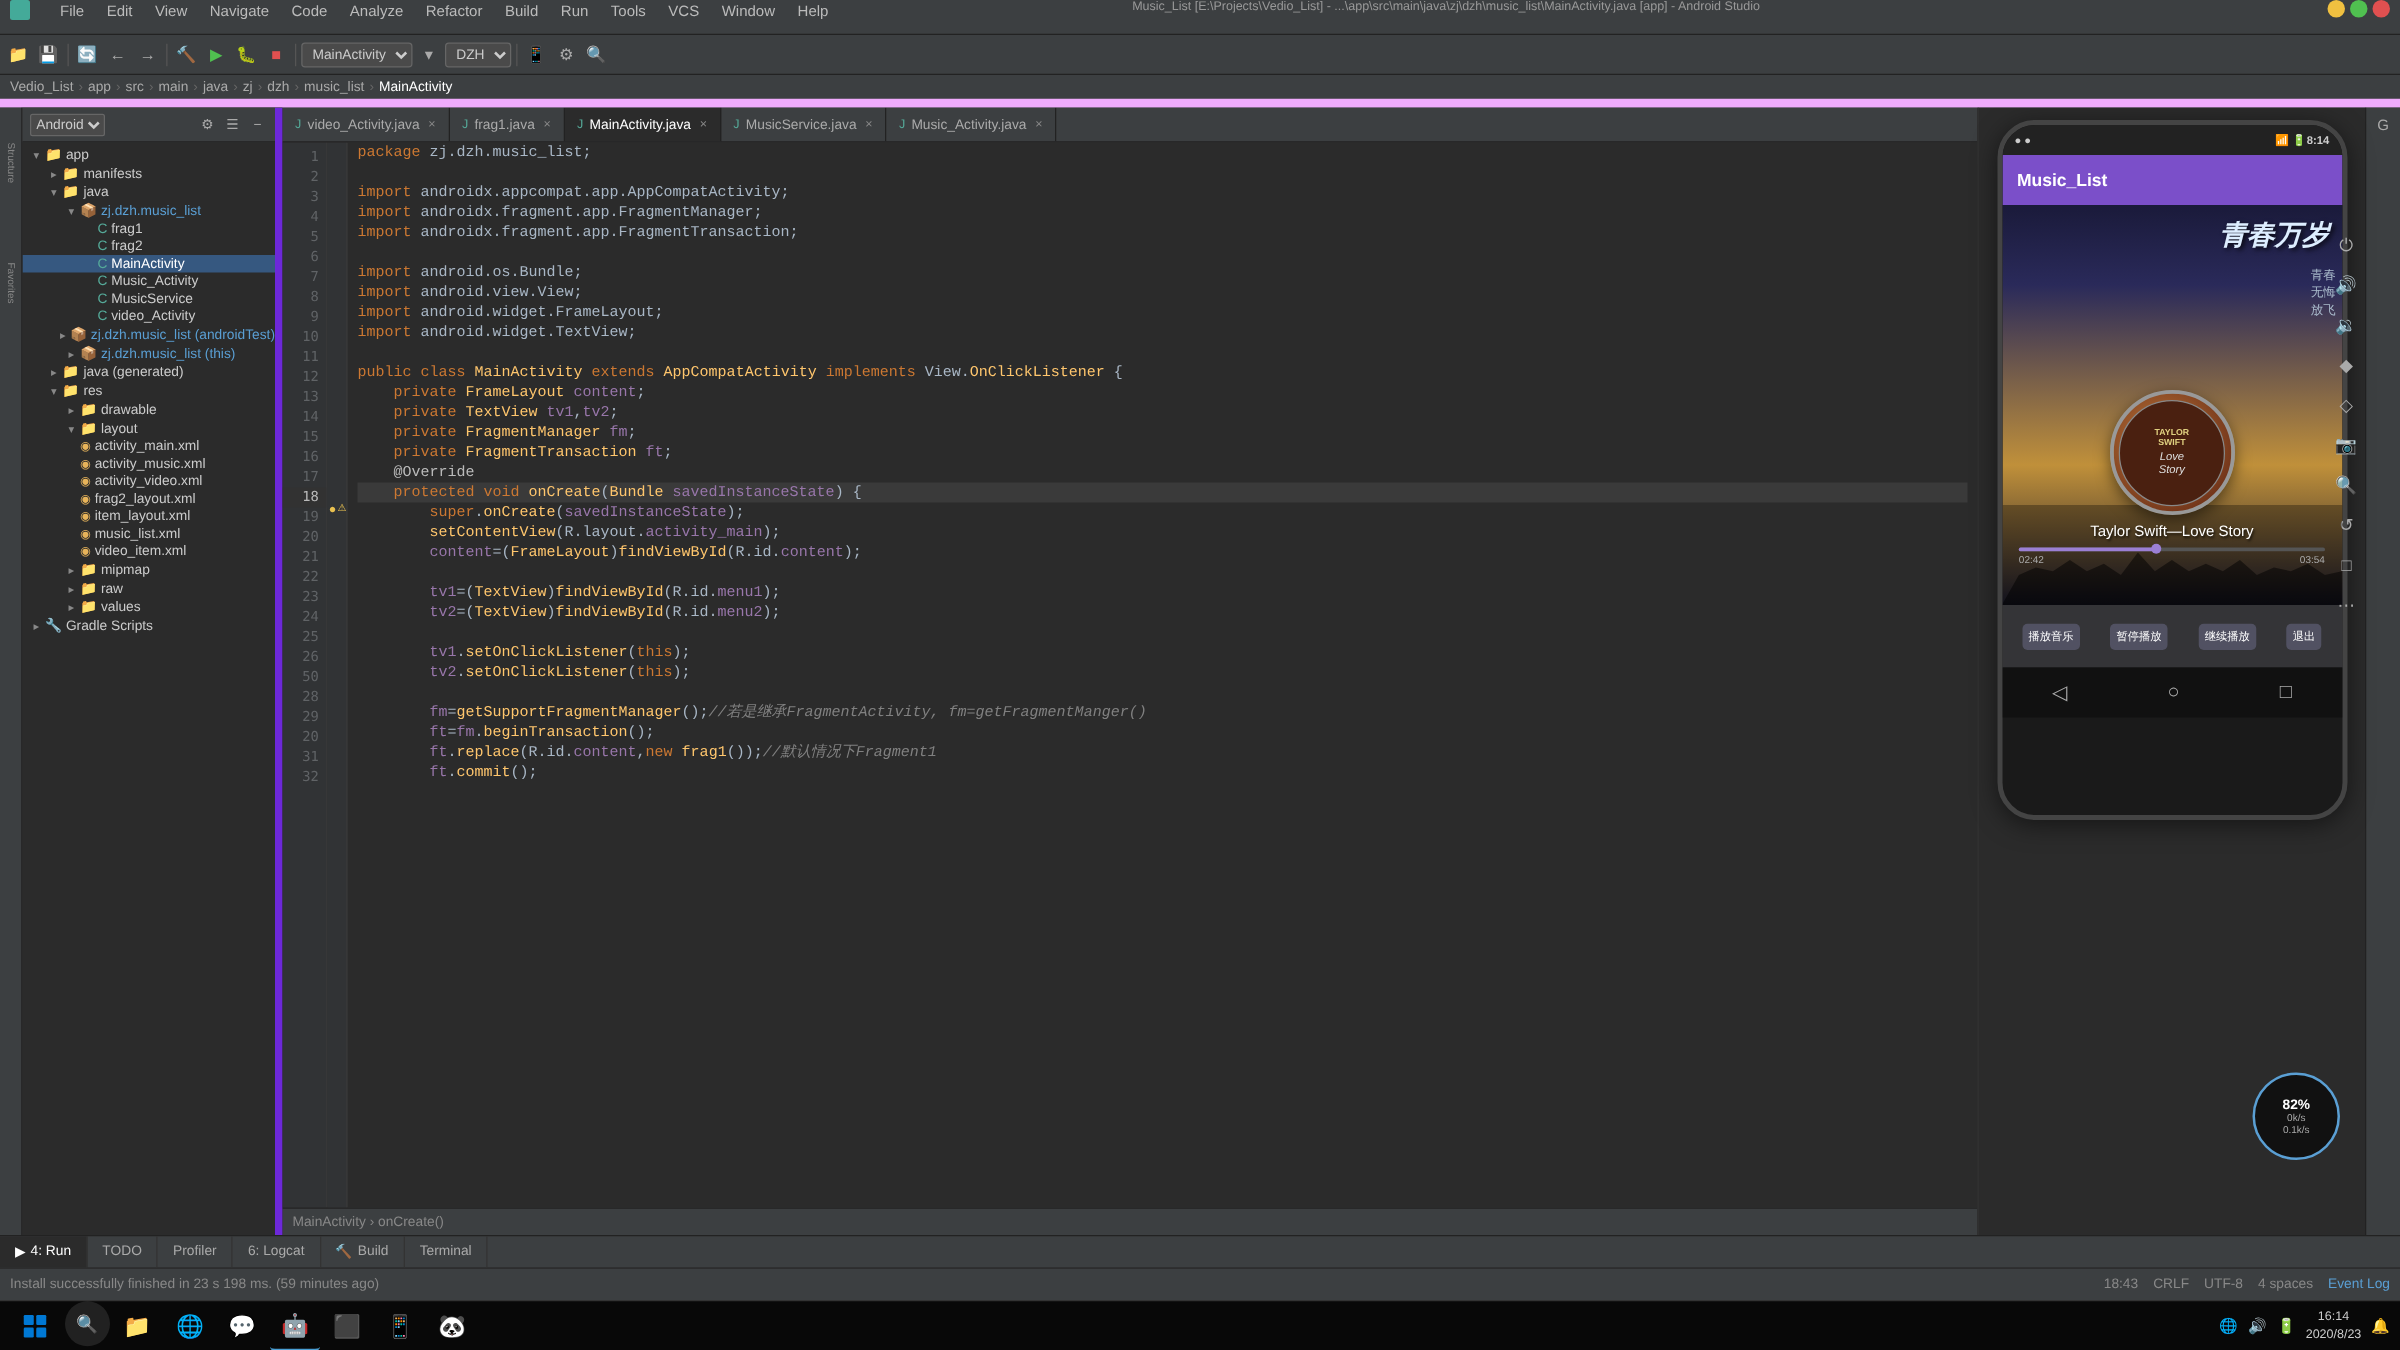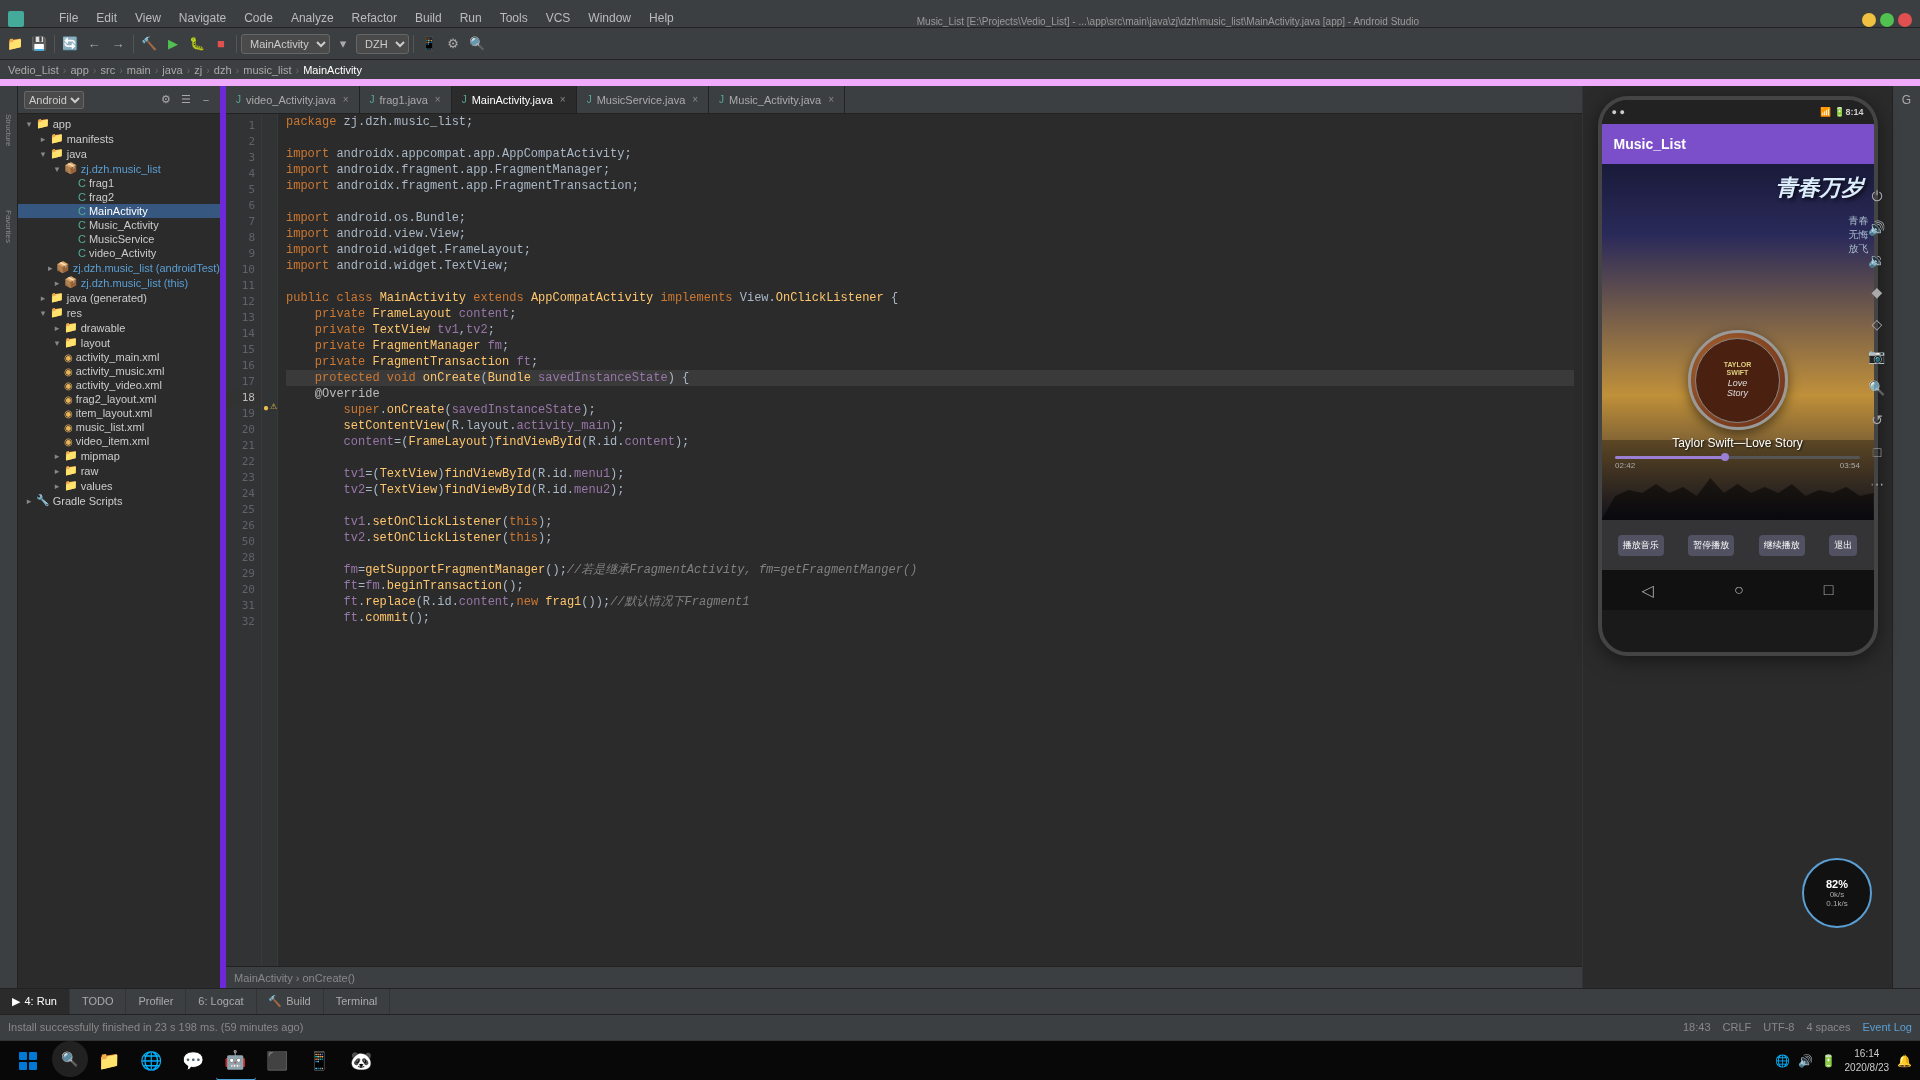--- a/index.html
+++ b/index.html
@@ -1,19 +1,19 @@
 <!DOCTYPE html>
 <html><head>
   <meta charset="utf-8">
   <style>
     * { margin: 0; padding: 0; box-sizing: border-box; }
     body { width: 1920px; height: 1080px; overflow: hidden; background: #2b2b2b; font-family: 'Segoe UI', Arial, sans-serif; font-size: 12px; color: #ccc; display: flex; flex-direction: column; }
 
     
-    #titlebar { height: 28px; background: #3c3f41; display: flex; align-items: flex-end; padding: 0 8px; gap: 27px; border-bottom: 1px solid #222; flex-shrink: 0; }
+    #titlebar { height: 28px; background: #3c3f41; display: flex; align-items: flex-start; padding: 0 8px; gap: 16px; border-bottom: 1px solid #222; flex-shrink: 0; }
     #titlebar .title-icon { width: 16px; height: 16px; background: #4a9; border-radius: 2px; flex-shrink: 0; }
     #titlebar .menu-items { display: flex; gap: 2px; }
     #titlebar .menu-item { padding: 2px 8px; color: #bbb; font-size: 12px; cursor: pointer; border-radius: 3px; }
     #titlebar .title-text { margin-left: auto; color: #999; font-size: 11px; margin-right: auto; }
     #titlebar .win-controls { display: flex; gap: 4px; margin-left: auto; }
     #titlebar .win-btn { width: 14px; height: 14px; border-radius: 50%; cursor: pointer; }
     #titlebar .win-min { background: #f0c040; }
     #titlebar .win-max { background: #50c050; }
     #titlebar .win-close { background: #e05050; }
 
@@ -462,22 +462,22 @@
         <div class="code-line"><span class="kw">import</span> android.os.<span style="color:#a9b7c6;">Bundle</span>;</div>
         <div class="code-line"><span class="kw">import</span> android.view.<span style="color:#a9b7c6;">View</span>;</div>
         <div class="code-line"><span class="kw">import</span> android.widget.<span style="color:#a9b7c6;">FrameLayout</span>;</div>
         <div class="code-line"><span class="kw">import</span> android.widget.<span style="color:#a9b7c6;">TextView</span>;</div>
         <div class="code-line">&nbsp;</div>
         <div class="code-line"><span class="kw">public</span> <span class="kw">class</span> <span class="cls">MainActivity</span> <span class="kw">extends</span> <span class="cls">AppCompatActivity</span> <span class="kw">implements</span> <span style="color:#a9b7c6;">View</span>.<span class="cls">OnClickListener</span> {</div>
         <div class="code-line">    <span class="kw">private</span> <span class="cls">FrameLayout</span> <span style="color:#9876aa;">content</span>;</div>
         <div class="code-line">    <span class="kw">private</span> <span class="cls">TextView</span> <span style="color:#9876aa;">tv1</span>,<span style="color:#9876aa;">tv2</span>;</div>
         <div class="code-line">    <span class="kw">private</span> <span class="cls">FragmentManager</span> <span style="color:#9876aa;">fm</span>;</div>
         <div class="code-line">    <span class="kw">private</span> <span class="cls">FragmentTransaction</span> <span style="color:#9876aa;">ft</span>;</div>
+        <div class="code-line">    <span class="ann">@Override</span></div>
         <div class="code-line highlighted">    <span class="kw">protected</span> <span class="kw">void</span> <span class="method">onCreate</span>(<span class="cls">Bundle</span> <span style="color:#9876aa;">savedInstanceState</span>) {</div>
-        <div class="code-line">    <span class="ann">@Override</span></div>
         <div class="code-line">        <span class="kw">super</span>.<span class="method">onCreate</span>(<span style="color:#9876aa;">savedInstanceState</span>);</div>
         <div class="code-line">        <span class="method">setContentView</span>(R.layout.<span style="color:#9876aa;">activity_main</span>);</div>
         <div class="code-line">        <span style="color:#9876aa;">content</span>=(<span class="cls">FrameLayout</span>)<span class="method">findViewById</span>(R.id.<span style="color:#9876aa;">content</span>);</div>
         <div class="code-line">&nbsp;</div>
         <div class="code-line">        <span style="color:#9876aa;">tv1</span>=(<span class="cls">TextView</span>)<span class="method">findViewById</span>(R.id.<span style="color:#9876aa;">menu1</span>);</div>
         <div class="code-line">        <span style="color:#9876aa;">tv2</span>=(<span class="cls">TextView</span>)<span class="method">findViewById</span>(R.id.<span style="color:#9876aa;">menu2</span>);</div>
         <div class="code-line">&nbsp;</div>
         <div class="code-line">        <span style="color:#9876aa;">tv1</span>.<span class="method">setOnClickListener</span>(<span class="kw">this</span>);</div>
         <div class="code-line">        <span style="color:#9876aa;">tv2</span>.<span class="method">setOnClickListener</span>(<span class="kw">this</span>);</div>
         <div class="code-line">&nbsp;</div>
@@ -499,21 +499,21 @@
       <div id="phone-status">
         <span style="flex:1; font-size:9px;">●  ●</span>
         <span style="font-size:9px;">📶 🔋 </span>
         <span style="font-size:9px; font-weight:bold;">8:14</span>
       </div>
 
       <div id="phone-app-bar">
         <span id="phone-app-title">Music_List</span>
       </div>
 
-      <div id="phone-content" style="height:356px; background: linear-gradient(180deg, #1a1a3a 0%, #2a2a5a 20%, #c0903a 65%, #1a1a2a 100%); position:relative; display:flex; flex-direction:column; align-items:center;">
+      <div id="phone-content" style="height:320px; background: linear-gradient(180deg, #1a1a3a 0%, #2a2a5a 20%, #c0903a 65%, #1a1a2a 100%); position:relative; display:flex; flex-direction:column; align-items:center;">
 
         <div style="position:absolute; top:10px; right:10px; color:#fff; font-size:22px; font-weight:bold; text-shadow:2px 2px 4px rgba(0,0,0,0.8); line-height:1.3; font-family:'SimHei',sans-serif; z-index:2;">
           <div style="color:#ddeeff; font-style:italic;">青春万岁</div>
         </div>
 
         <div style="position:absolute; top:50px; right:5px; color:#aabbcc; font-size:10px; z-index:2; line-height:1.4;">
           <div>青春</div>
           <div>无悔</div>
           <div>放飞</div>
         </div>

